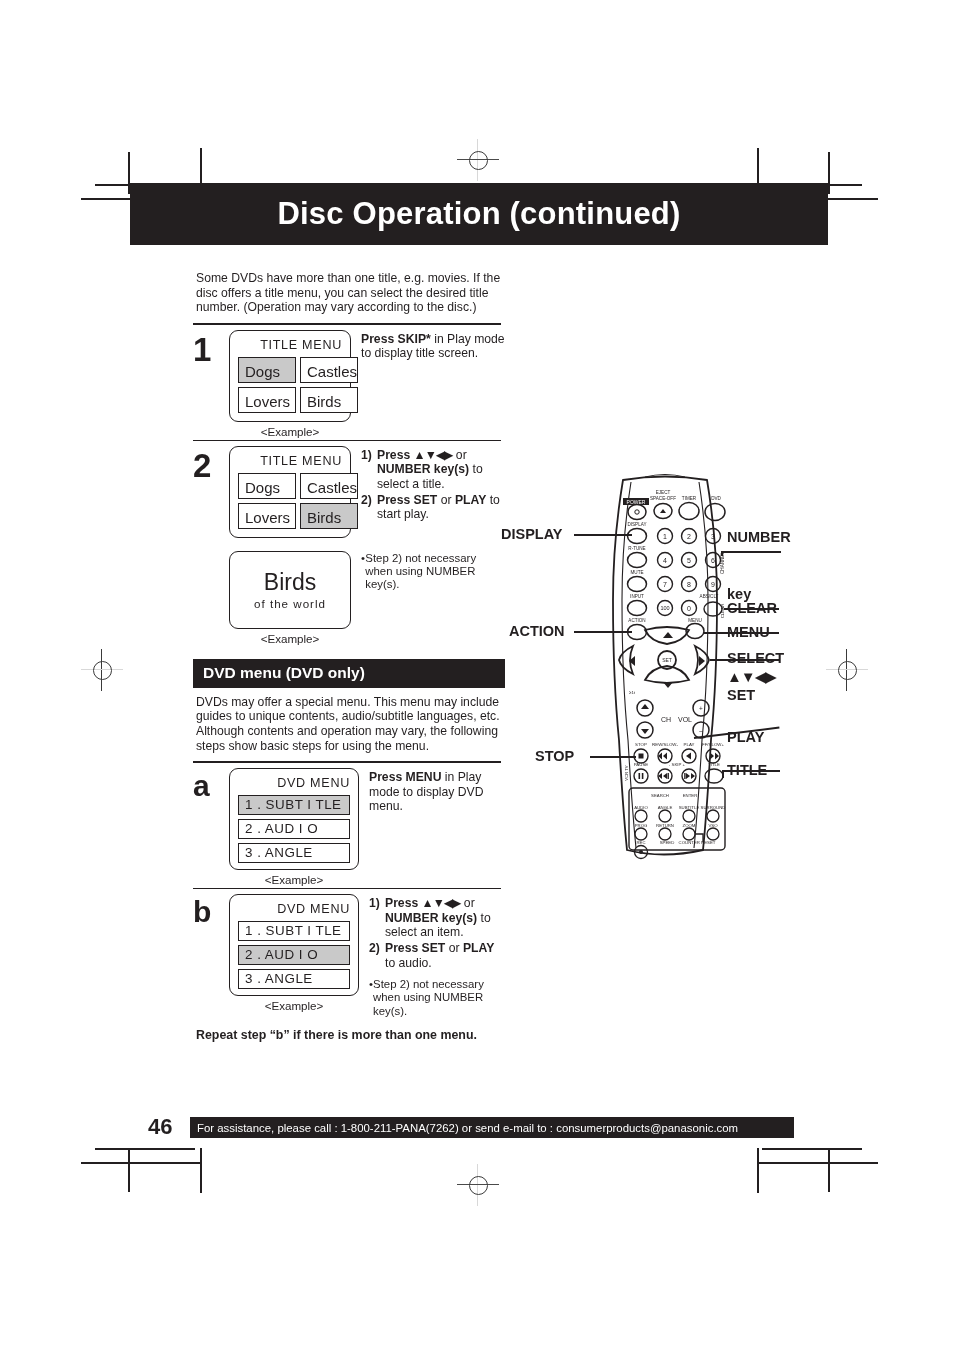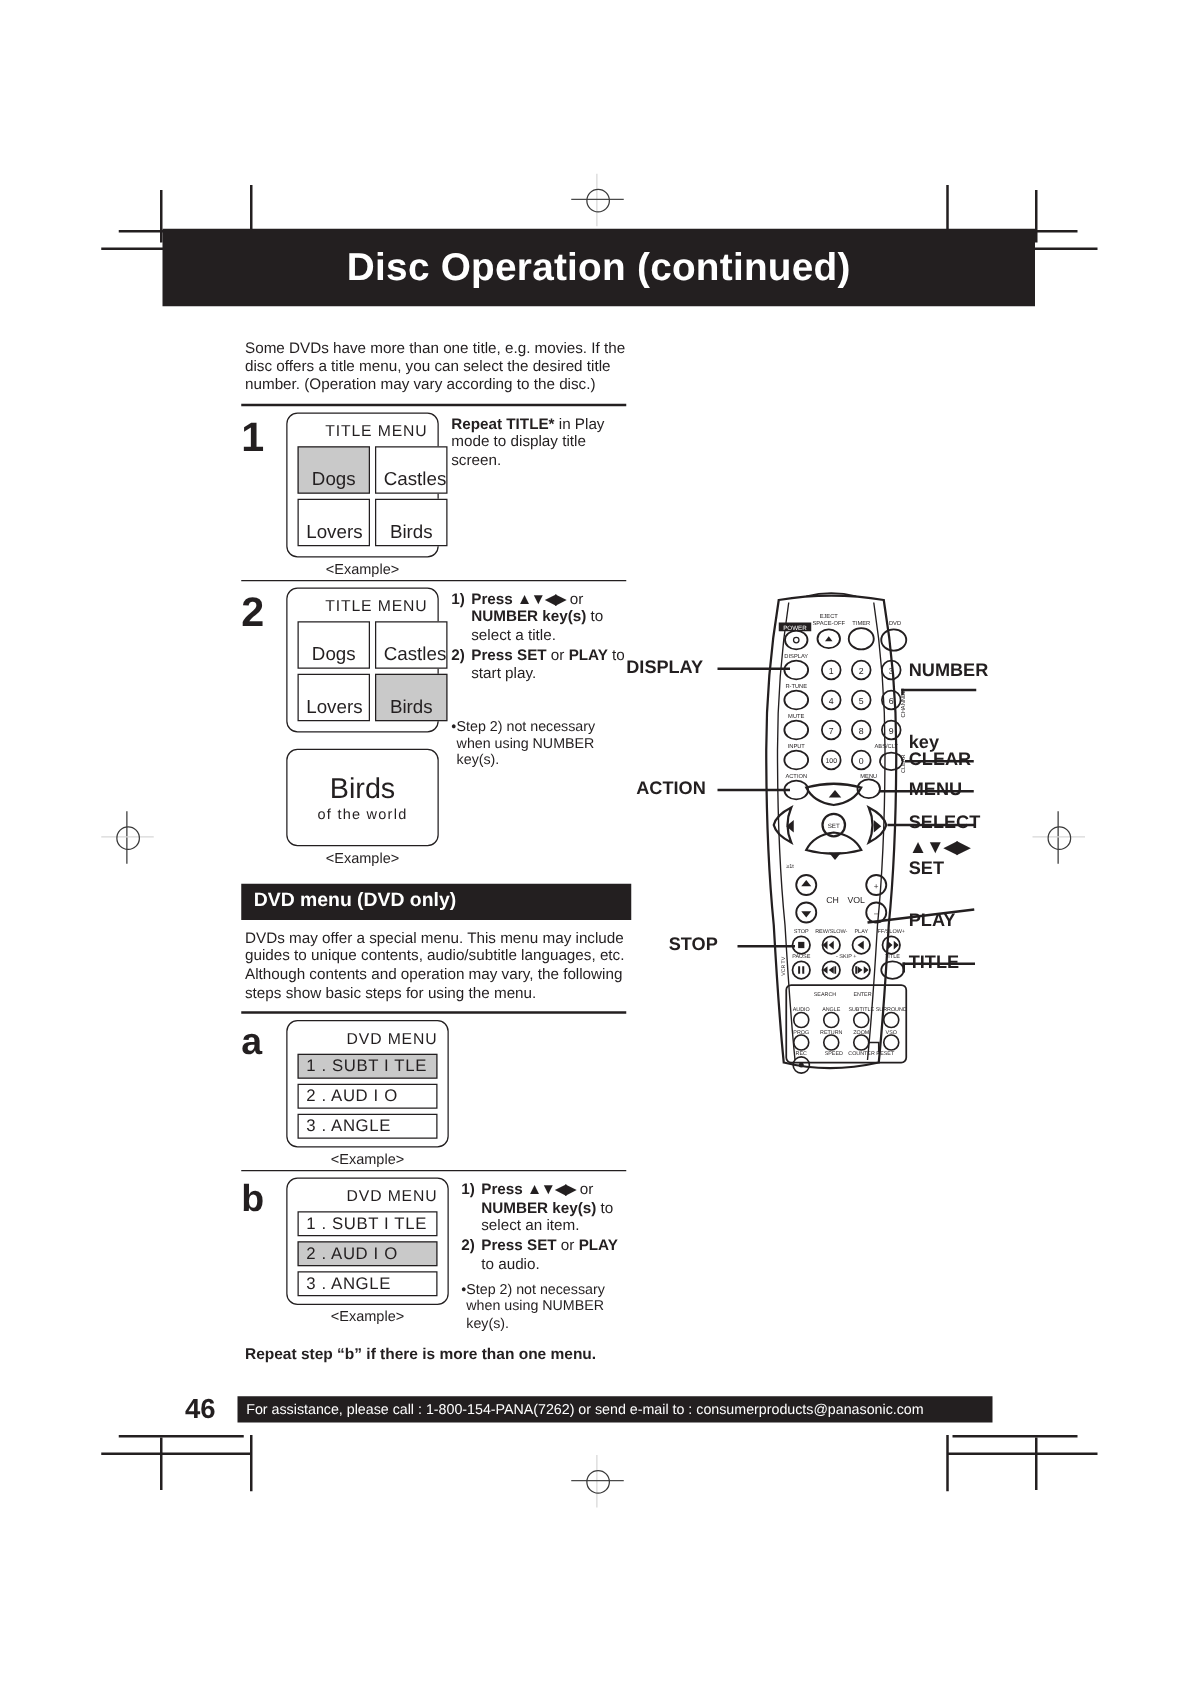--- a/index.html
+++ b/index.html
@@ -41,21 +41,21 @@
   .step-txt{font-size:12.2px;line-height:14.4px;padding-left:10px;padding-top:2px;flex:1;}
   .step-txt b{font-weight:bold;}
 
   
   .osd{border:1.6px solid #231f20;border-radius:9px;background:#fff;
        padding:6px 8px 8px 8px;box-sizing:border-box;}
   .osd-title{font-size:12.6px;letter-spacing:.7px;margin:1px 0 5px 2px;text-align:right;}
   .osd-grid{display:flex;gap:4px;}
   .osd-grid + .osd-grid{margin-top:4px;}
   .cell{border:1.5px solid #231f20;background:#fff;font-size:15px;
-        padding:17px 6px 2px 6px;text-align:center;min-width:58px;box-sizing:border-box;}
+        padding:5px 6px 2px 6px;text-align:left;min-width:58px;box-sizing:border-box;}
   .cell.sel{background:#c9c9c9;}
   .row-item{border:1.5px solid #231f20;background:#fff;font-size:13.4px;letter-spacing:.5px;
             padding:1px 4px 2px 6px;text-align:left;margin-top:4px;}
   .row-item.sel{background:#c9c9c9;}
   .example{font-size:11.6px;margin-top:3px;}
 
   .osd-big{border:1.6px solid #231f20;border-radius:9px;background:#fff;
            width:120px;height:76px;display:flex;flex-direction:column;
            align-items:center;justify-content:center;}
   .osd-big .b1{font-size:23px;letter-spacing:0px;line-height:1.05;}
@@ -140,21 +140,21 @@
           <div class="cell">Castles</div>
         </div>
         <div class="osd-grid">
           <div class="cell">Lovers</div>
           <div class="cell">Birds</div>
         </div>
       </div>
       <div class="example">&lt;Example&gt;</div>
     </div>
     <div class="step-txt">
-      <b>Repeat TITLE*</b><span> in Play mode to display title screen.</span>
+      <b>Press SKIP*</b><span> in Play mode to display title screen.</span>
     </div>
   </div>
 
   <div class="rule thin" style="margin-top:2px;"></div>
 
   <div class="step">
     <div class="step-num">2</div>
     <div class="osd-wrap">
       <div class="osd" style="width:122px;">
         <div class="osd-title">TITLE  MENU</div>
@@ -196,20 +196,23 @@
   <div class="step">
     <div class="step-num alpha">a</div>
     <div class="osd-wrap">
       <div class="osd" style="width:130px;padding-bottom:6px;">
         <div class="osd-title">DVD MENU</div>
         <div class="row-item sel">1 . SUBT I TLE</div>
         <div class="row-item">2 . AUD I O</div>
         <div class="row-item">3 . ANGLE</div>
       </div>
       <div class="example">&lt;Example&gt;</div>
+    </div>
+    <div class="step-txt">
+      <b>Press MENU</b><span> in Play mode to display DVD menu.</span>
     </div>
   </div>
 
   <div class="rule thin" style="margin-top:2px;"></div>
 
   <div class="step">
     <div class="step-num alpha">b</div>
     <div class="osd-wrap">
       <div class="osd" style="width:130px;padding-bottom:6px;">
         <div class="osd-title">DVD MENU</div>
@@ -445,13 +448,13 @@
 
   <div class="callout" style="left:222px;top:261px;">PLAY</div>
   <div class="lead" style="left:189px;top:269px;width:86px;transform:rotate(-7deg);transform-origin:left center;"></div>
 
   <div class="callout" style="left:222px;top:294px;">TITLE</div>
   <div class="lead" style="left:217px;top:302px;width:58px;"></div>
   <div class="lead" style="left:217px;top:302px;width:1.6px;height:8px;"></div>
 </div>
 
 <div class="pagenum">46</div>
-<div class="footbar">For assistance, please call : 1-800-154-PANA(7262) or send e-mail to : consumerproducts@panasonic.com</div>
+<div class="footbar">For assistance, please call : 1-800-211-PANA(7262) or send e-mail to : consumerproducts@panasonic.com</div>
 
 </body></html>

